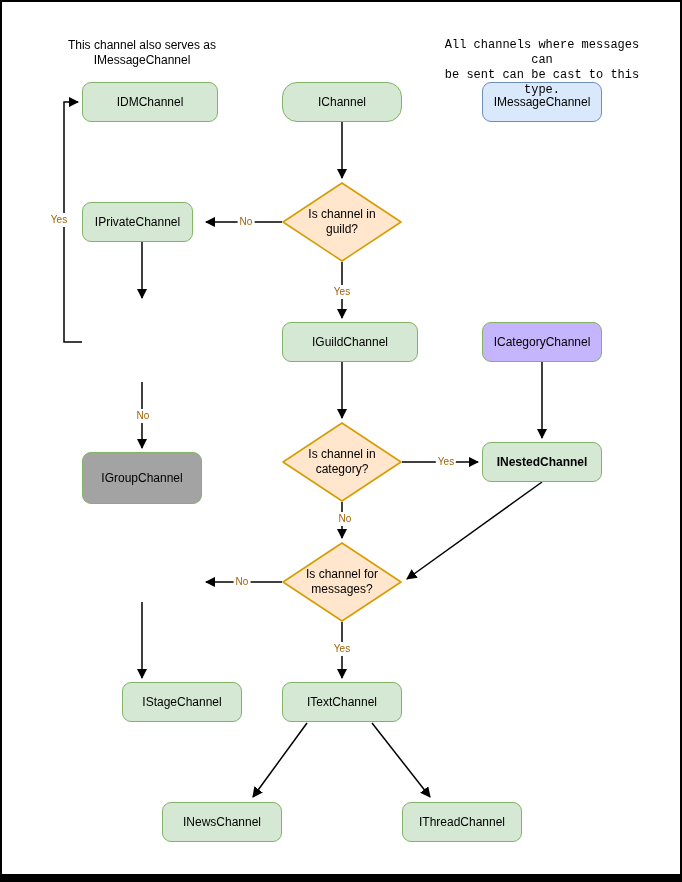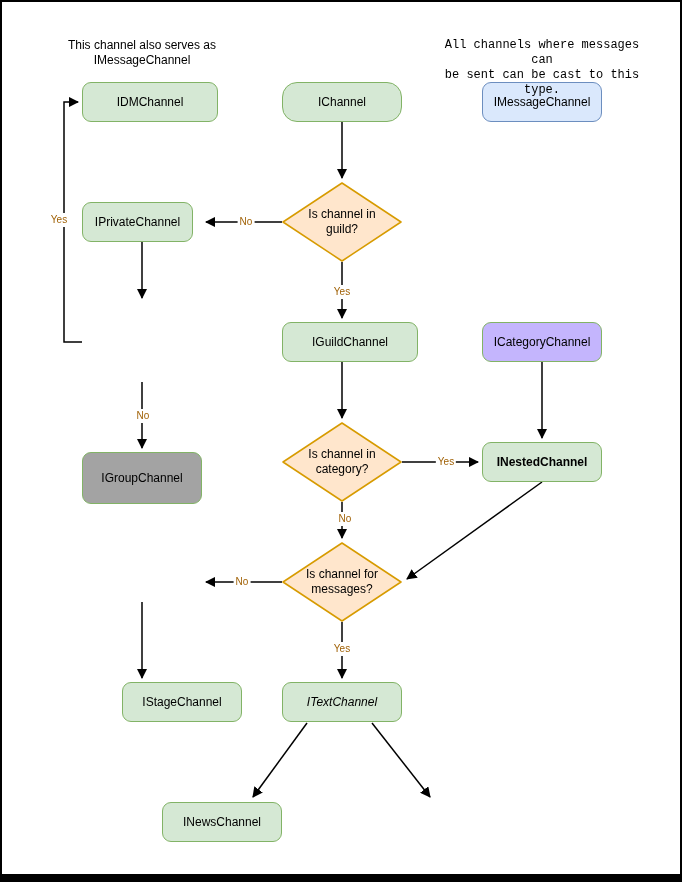--- a/index.html
+++ b/index.html
@@ -172,25 +172,28 @@
       <div class="node diamond orange" style="left: 280px; top: 540px; width: 120px; height: 80px;">
         <svg width="120" height="80">
           <path d="M 60 1 L 119 40 L 60 79 L 1 40 Z" fill="#ffe6cc" stroke="#d79b00" stroke-width="1.5" stroke-linejoin="round"></path>
         </svg>
         <span class="node-label">Is channel for
 messages?</span>
       </div>
       <div class="node box green" style="left: 80px; top: 680px; width: 120px; height: 40px; background: rgb(213, 232, 212); border-color: rgb(130, 179, 102); margin-left: 40px;">
         <span class="node-label">IStageChannel</span>
       </div>
-      <div class="node box green" style="left: 280px; top: 680px; width: 120px; height: 40px; background: rgb(213, 232, 212); border-color: rgb(130, 179, 102); font-style: italic;">
+      <div class="node box green" style="left: 280px; top: 680px; width: 120px; height: 40px; background: rgb(213, 232, 212); border-color: rgb(130, 179, 102);">
         <span class="node-label">ITextChannel</span>
       </div>
       <div class="node box green" style="left: 160px; top: 800px; width: 120px; height: 40px; background: rgb(213, 232, 212); border-color: rgb(130, 179, 102); text-align: right;">
         <span class="node-label">INewsChannel</span>
+      </div>
+      <div class="node box green" style="left: 400px; top: 800px; width: 120px; height: 40px; background: rgb(213, 232, 212); border-color: rgb(130, 179, 102);">
+        <span class="node-label">IThreadChannel</span>
       </div>
       <span class="edge-label" style="left: 244px; top: 220px;">No</span>
       <span class="edge-label" style="left: 340px; top: 290px;">Yes</span>
       <span class="edge-label" style="left: 57px; top: 218px;">Yes</span>
       <span class="edge-label" style="left: 141px; top: 414px;">No</span>
       <span class="edge-label" style="left: 444px; top: 460px;">Yes</span>
       <span class="edge-label" style="left: 343px; top: 517px;">No</span>
       <span class="edge-label" style="left: 240px; top: 580px;">No</span>
       <span class="edge-label" style="left: 340px; top: 647px;">Yes</span>
       <div class="annotation" style="left: 140px; top: 36px;">This channel also serves as

